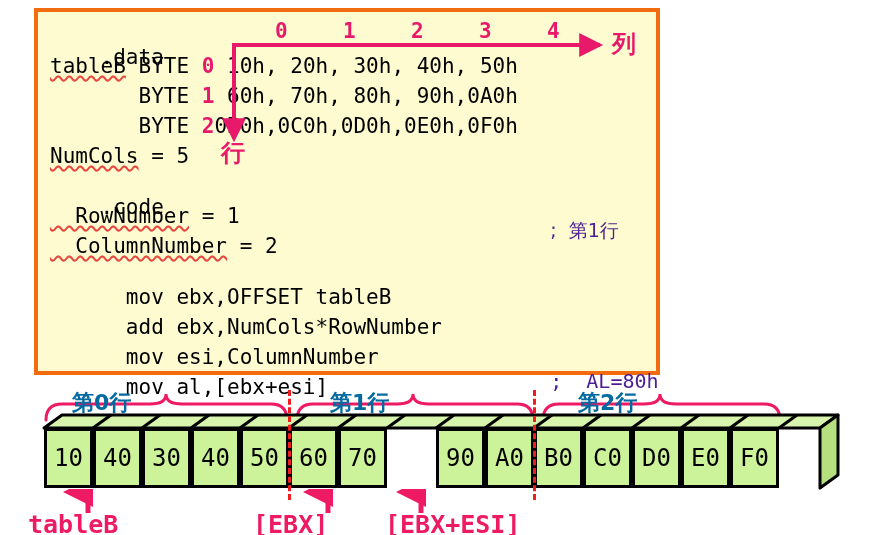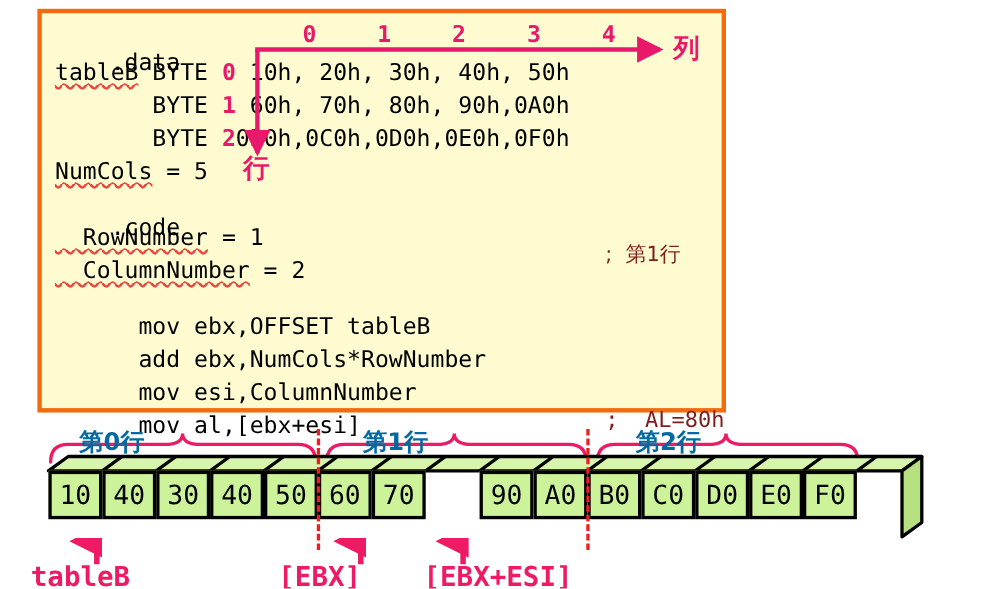--- a/index.html
+++ b/index.html
@@ -21,41 +21,41 @@
     text-decoration:underline;
     text-decoration-color:#e8473f;
     text-decoration-style:wavy;
     text-decoration-skip-ink:none;
     text-underline-offset:2px;
   }
   .rowidx{color:#e8186a;font-weight:bold;}
   .comment{
     position:absolute;
     font-family:"DejaVu Sans Mono","Liberation Mono",monospace;
-    font-size:20px;line-height:20px;color:#7f1d1d;white-space:pre;
+    font-size:20px;line-height:20px;color:#4c1d95;white-space:pre;
   }
   .comment .cjk{font-family:"DejaVu Sans",sans-serif;font-size:19px;}
 
   
   .colnum{
     position:absolute;color:#e8186a;font-weight:bold;
     font-family:"DejaVu Sans Mono","Liberation Mono",monospace;
     font-size:21px;line-height:21px;
   }
   .axis-label{
     position:absolute;color:#e8186a;font-weight:bold;
     font-family:"DejaVu Sans","Liberation Sans",sans-serif;
     font-size:24px;line-height:24px;
   }
 
   
   #mem{position:absolute;left:0;top:390px;width:892px;height:145px;}
 
   .cell{
-    position:absolute;top:38px;width:49px;height:44px;
+    position:absolute;top:38px;width:49px;height:60px;
     background:#cdf39a;border:3px solid #000;box-sizing:border-box;
     font-family:"DejaVu Sans Mono","Liberation Mono",monospace;
     font-size:24px;color:#000;
     display:flex;align-items:center;justify-content:center;
   }
   .brace-label{
     position:absolute;color:#0369a1;font-weight:bold;
     font-family:"DejaVu Sans","Liberation Sans",sans-serif;
     font-size:22px;line-height:22px;white-space:nowrap;
   }

